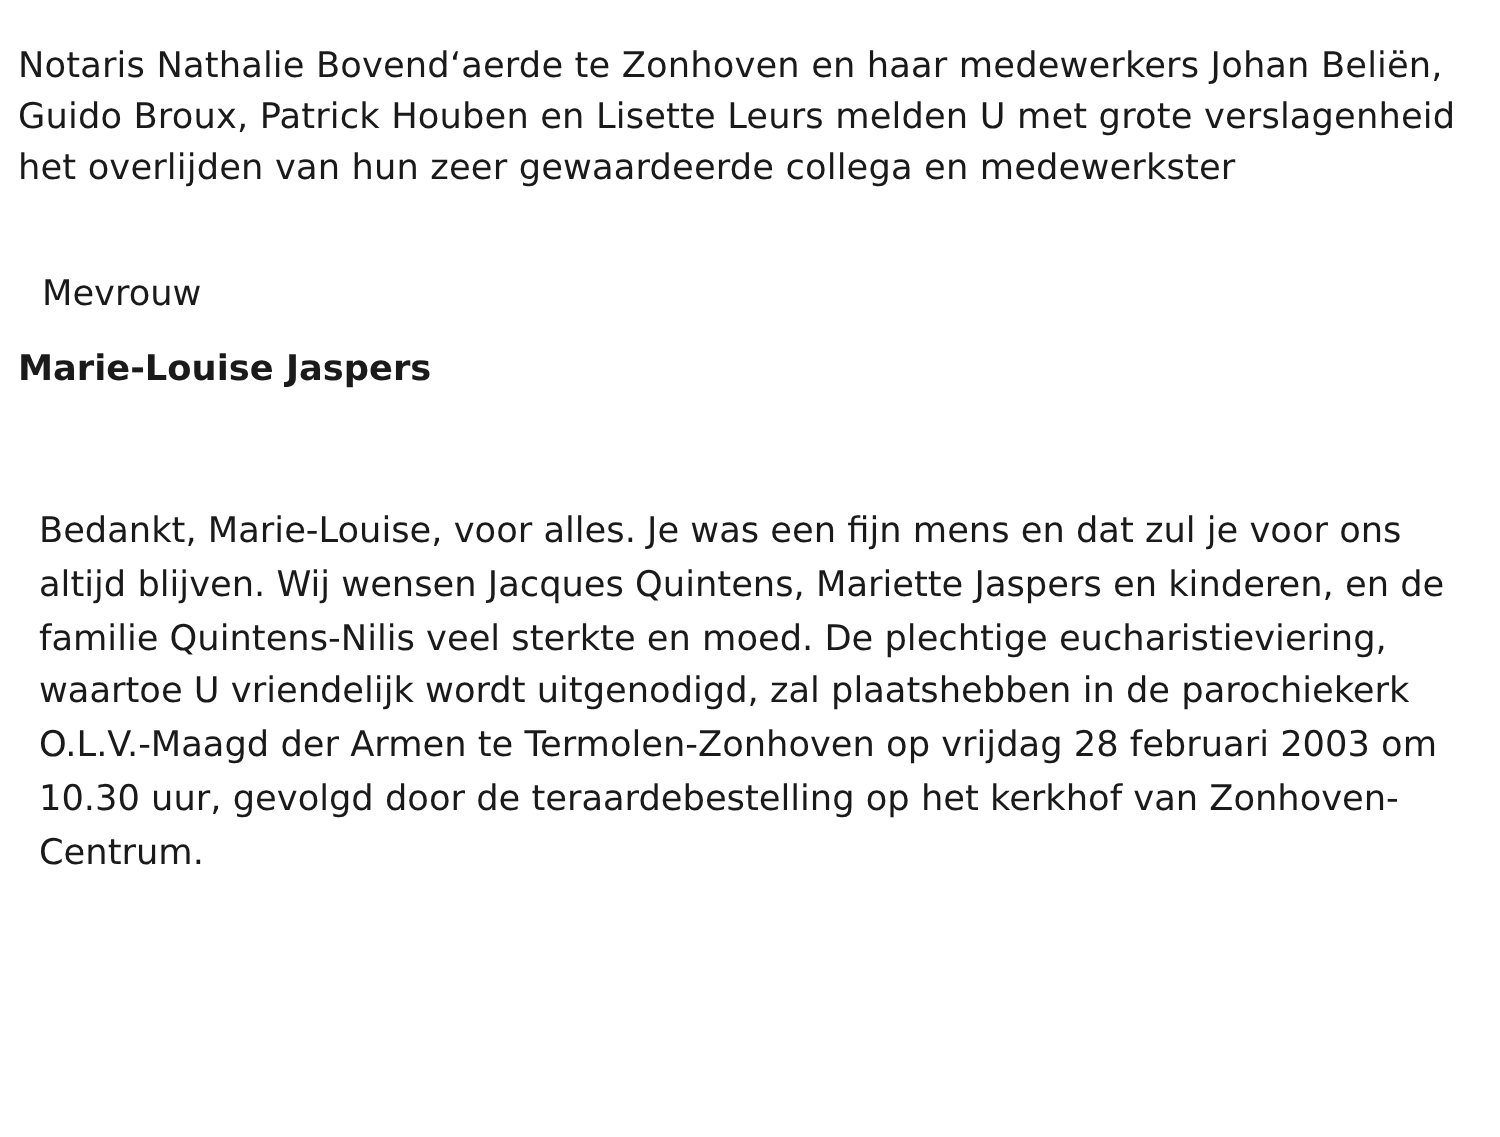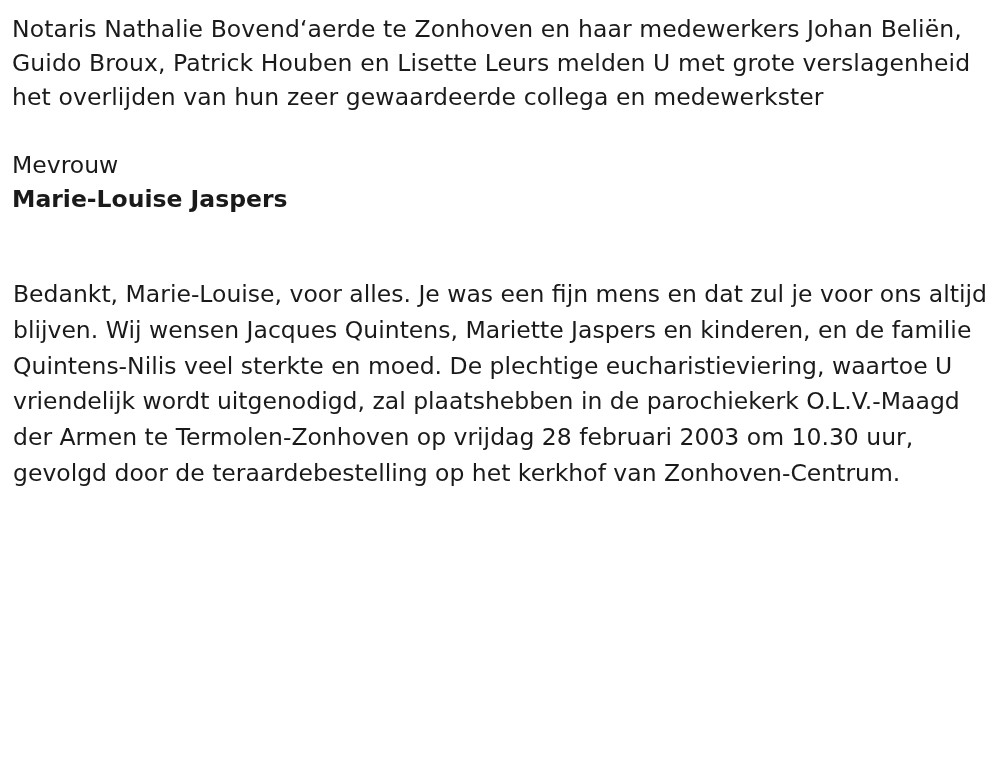--- a/index.html
+++ b/index.html
@@ -8,21 +8,21 @@
     background: #ffffff;
   }
   body {
     width: 1000px;
     height: 758px;
     font-family: "DejaVu Sans", sans-serif;
     color: #1a1a1a;
     overflow: hidden;
   }
   .notice {
-    padding: 12px 12px 0 12px;
+    padding: 26px 12px 0 12px;
     box-sizing: border-box;
   }
   .para {
     font-size: 23.5px;
     line-height: 1.45;
     letter-spacing: 0.1px;
     margin: 0;
     font-weight: 400;
   }
   .gap-large {
@@ -33,26 +33,26 @@
   }
   .name {
     font-size: 23.5px;
     line-height: 1.45;
     font-weight: 700;
     margin: 0;
   }
   .line {
     font-size: 23.5px;
     line-height: 1.45;
-    margin: 0;
+    margin: 16px;
   }
   .body-text {
     font-size: 23.5px;
     line-height: 1.52;
-    margin: 1px;
+    margin: 14px;
   }
 </style>
 </head>
 <body>
 
 <div class="notice">
 
   <p class="para">Notaris Nathalie Bovend‘aerde te Zonhoven en haar medewerkers Johan Beliën, Guido Broux, Patrick Houben en Lisette Leurs melden U met grote verslagenheid het overlijden van hun zeer gewaardeerde collega en medewerkster</p>
 
   <div class="gap-large"></div>

